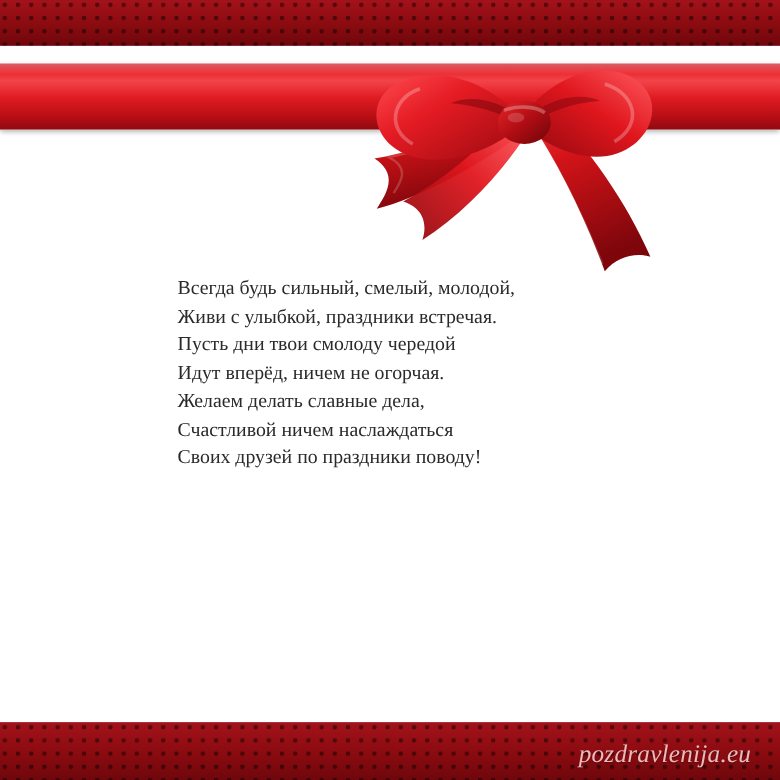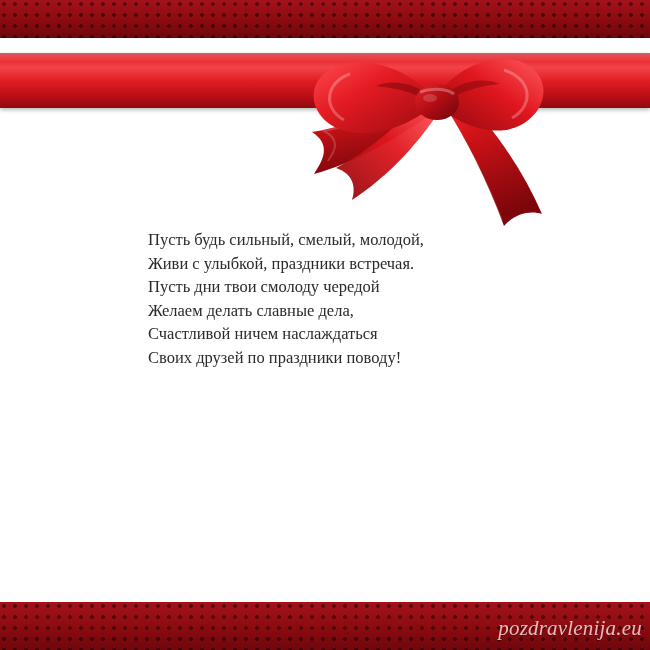--- a/index.html
+++ b/index.html
@@ -45,21 +45,21 @@
     width: 650px;
     height: 48px;
     background-color: #8f0d12;
     background-image:
       radial-gradient(circle at 4px 4px, rgba(0,0,0,0.45) 1.7px, rgba(0,0,0,0) 2.1px),
       linear-gradient(to bottom, #a3121a 0%, #8a0b10 55%, #6e070c 100%);
     background-size: 11px 11px, 100% 100%;
   }
   .watermark {
     position: absolute;
-    right: 8px;
+    right: 24px;
     bottom: 9px;
     font-family: "Liberation Serif", serif;
     font-style: italic;
     font-size: 21px;
     color: #f3c9cc;
     opacity: 0.92;
     letter-spacing: 0.2px;
     text-shadow: 0 1px 1px rgba(0,0,0,0.35);
   }
 
@@ -164,23 +164,24 @@
 
     <path d="M146 72 C 128 56, 104 50, 86 58 C 108 60, 130 66, 146 78 Z" fill="#7d060b" opacity="0.55"></path>
     <path d="M148 72 C 166 54, 192 48, 210 56 C 186 58, 164 66, 149 78 Z" fill="#7d060b" opacity="0.5"></path>
 
     <ellipse cx="147" cy="74" rx="22" ry="18" fill="url(#gKnot)"></ellipse>
     <path d="M130 64 C 140 60, 156 60, 164 66" fill="none" stroke="rgba(255,255,255,0.28)" stroke-width="3"></path>
     <ellipse cx="140" cy="70" rx="7" ry="4" fill="rgba(255,255,255,0.16)"></ellipse>
   </svg>
 
   <div class="verse">
-    <div class="line">Пусть будь сильный, смелый, молодой,</div>
+    <div class="line">Всегда будь сильный, смелый, молодой,</div>
     <div class="line">Живи с улыбкой, праздники встречая.</div>
     <div class="line">Пусть дни твои смолоду чередой</div>
+    <div class="line">Идут вперёд, ничем не огорчая.</div>
     <div class="line">Желаем делать славные дела,</div>
     <div class="line">Счастливой ничем наслаждаться</div>
     <div class="line">Своих друзей по праздники поводу!</div>
   </div>
 
   <div class="band-bottom">
     <div class="watermark">pozdravlenija.eu</div>
   </div>
 
 </div>

